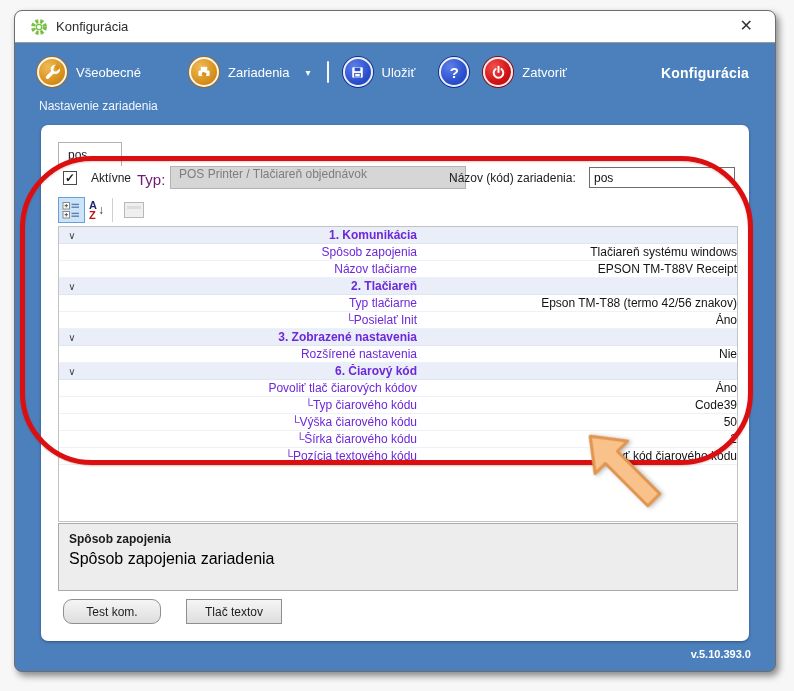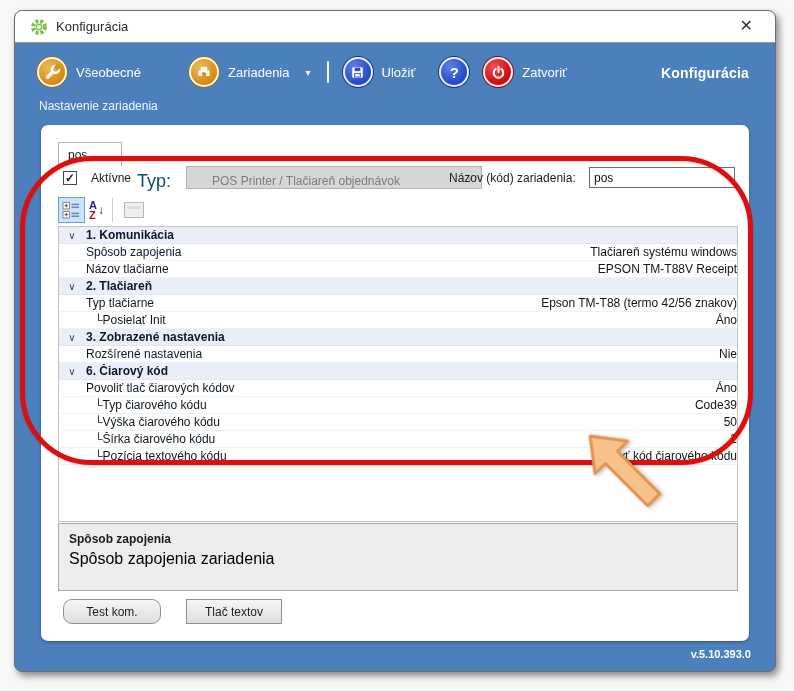--- a/index.html
+++ b/index.html
@@ -40,24 +40,24 @@
     border-radius:7px; box-shadow:0 1px 3px rgba(0,0,0,.35); }
   .tab { position:absolute; left:17px; top:17px; width:64px; height:24px; background:#fff;
     border:1px solid #b2b2b2; border-bottom:none; font-size:12px; color:#222;
     display:flex; align-items:center; padding-left:9px; }
 
   
   .form-row { position:absolute; left:0; top:41px; width:100%; height:24px; }
   .checkbox { position:absolute; left:22px; top:5px; width:14px; height:14px; background:#fff;
     border:1px solid #4a4a4a; font-size:12px; line-height:12px; text-align:center; color:#1a1a1a; font-weight:bold; }
   .lbl-active { position:absolute; left:42px; top:5px; font-size:12px; color:#222;margin-left:8px; }
-  .lbl-type { position:absolute; left:96px; top:5px; font-size:18px; color:#0c4a6e; }
+  .lbl-type { position:absolute; left:96px; top:5px; font-size:15px; color:#701a75; }
   .select-disabled { position:absolute; left:129px; top:0; width:296px; height:23px; background:#d6d6d6;
-    border:1px solid #b3b3b3; color:#7d7d7d; font-size:12px; display:flex; align-items:flex-end;
-    padding-left:25px;margin-left:16px; }
+    border:1px solid #b3b3b3; color:#7d7d7d; font-size:12px; display:flex; align-items:flex-start;
+    padding-left:8px; }
   .select-chevron { position:absolute; right:7px; top:4px; color:#a5a5a5; font-size:11px; }
   .lbl-name { position:absolute; left:408px; top:5px; font-size:12px; color:#222; }
   .input-name { position:absolute; left:548px; top:1px; width:146px; height:21px; border:1px solid #6e6e6e;
     font-family:"Liberation Sans", sans-serif; font-size:12px; color:#111; padding:0 4px; background:#fff; }
 
   
   .grid-toolbar { position:absolute; left:17px; top:70px; width:680px; height:30px; display:flex; align-items:center; }
   .gt-icon { width:27px; height:26px; display:flex; align-items:center; justify-content:center; }
   .gt-icon.selected { background:#cde3f8; border:1px solid #66a1dc; }
   .gt-sep { width:1px; height:24px; background:#cfcfcf; margin:0 8px; }
@@ -68,21 +68,21 @@
   .pages-icon { width:20px; height:16px; background:#ececec; border:1px solid #a8a8a8; position:relative; opacity:.8; }
   .pages-icon:before { content:""; position:absolute; left:2px; top:3px; right:2px; height:3px; background:#d5d5d5; }
 
   
   .grid { position:absolute; left:17px; top:101px; width:680px; height:296px; border:1px solid #c3c3c3;
     background:#fff; overflow:hidden; }
   .g-row { position:relative; width:100%; height:17px; display:flex; align-items:center; font-size:12px;
     border-bottom:1px solid #eef2f8; }
   .g-row.cat { background:#e9eef8; font-weight:bold; color:#2e2e2e; border-bottom:1px solid #dfe6f2; }
   .g-chev { width:26px; text-align:center; font-size:10px; color:#444; font-weight:normal; }
-  .g-name { width:332px; color:#0f172a; padding-left:1px; white-space:nowrap; overflow:hidden; }
+  .g-name { width:332px; color:#6d28d9; padding-left:1px; white-space:nowrap; overflow:hidden;text-align:right; }
   .g-row.sub .g-name { padding-left:9px; }
   .g-val { flex:1; color:#141414; padding-left:2px; white-space:nowrap; overflow:hidden;text-align:right; }
   .g-pad { width:26px; }
 
   
   .desc { position:absolute; left:17px; top:398px; width:680px; height:68px; background:#ededed;
     border:1px solid #ababab; padding:8px 10px; }
   .desc-title { font-size:12px; font-weight:bold; color:#1c1c1c; }
   .desc-text { font-size:16px; color:#000000; margin-top:4px; }
 

